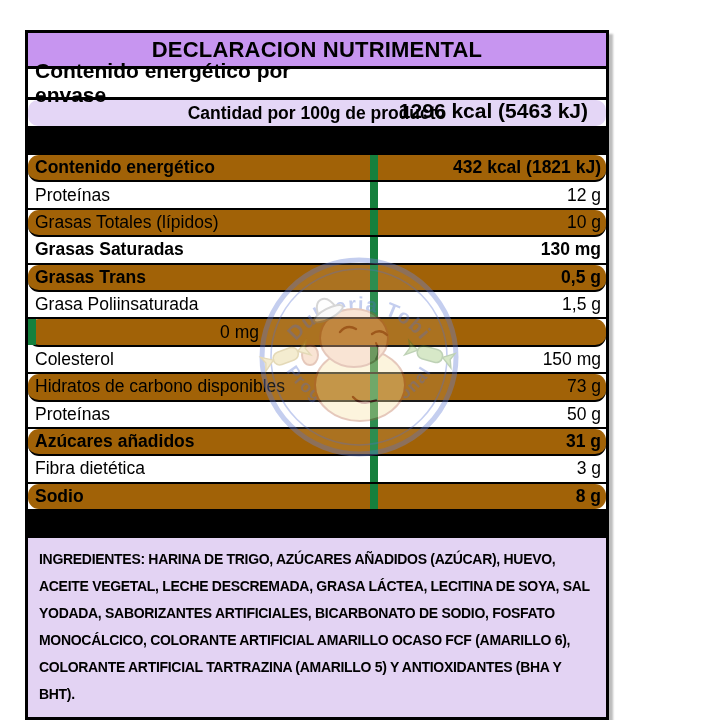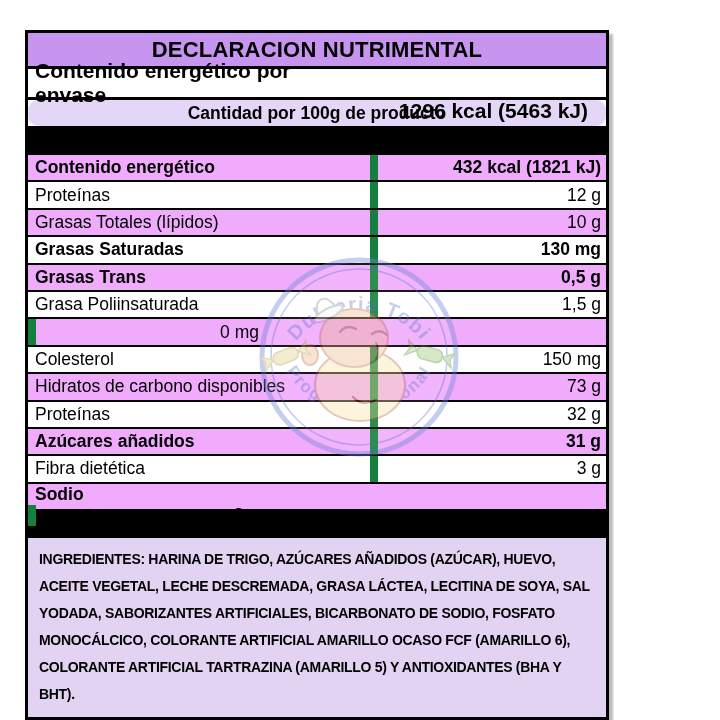--- a/index.html
+++ b/index.html
@@ -73,22 +73,22 @@
   }
   .data-rows { background: #fff; }
   .data-row {
     display: flex;
     height: 25.4px;
     border-bottom: 2px solid #000;
     font-size: 17.5px;
     align-items: stretch;
     background: #fff;
   }
-  .data-row:last-child { border-bottom: none; flex-direction: column; }
-  .data-row.shaded { background: #f0abfc; }
+  .data-row:last-child { border-bottom: none; }
+  .data-row.shaded { background: #a16207; border-radius: 11px; }
   .data-row.bold { font-weight: bold; }
   .data-row .k {
     flex: 1;
     display: flex;
     align-items: center;
     padding-left: 7px;
     white-space: nowrap;
   }
   .data-row .v {
     width: 223px;
@@ -166,21 +166,21 @@
       <div class="data-row">
         <div class="k">Colesterol</div>
         <div class="v">150 mg</div>
       </div>
       <div class="data-row shaded">
         <div class="k">Hidratos de carbono disponibles</div>
         <div class="v">73 g</div>
       </div>
       <div class="data-row">
         <div class="k">Proteínas</div>
-        <div class="v">32 g</div>
+        <div class="v">50 g</div>
       </div>
       <div class="data-row bold shaded">
         <div class="k">Azúcares añadidos</div>
         <div class="v">31 g</div>
       </div>
       <div class="data-row">
         <div class="k">Fibra dietética</div>
         <div class="v">3 g</div>
       </div>
       <div class="data-row bold shaded">

